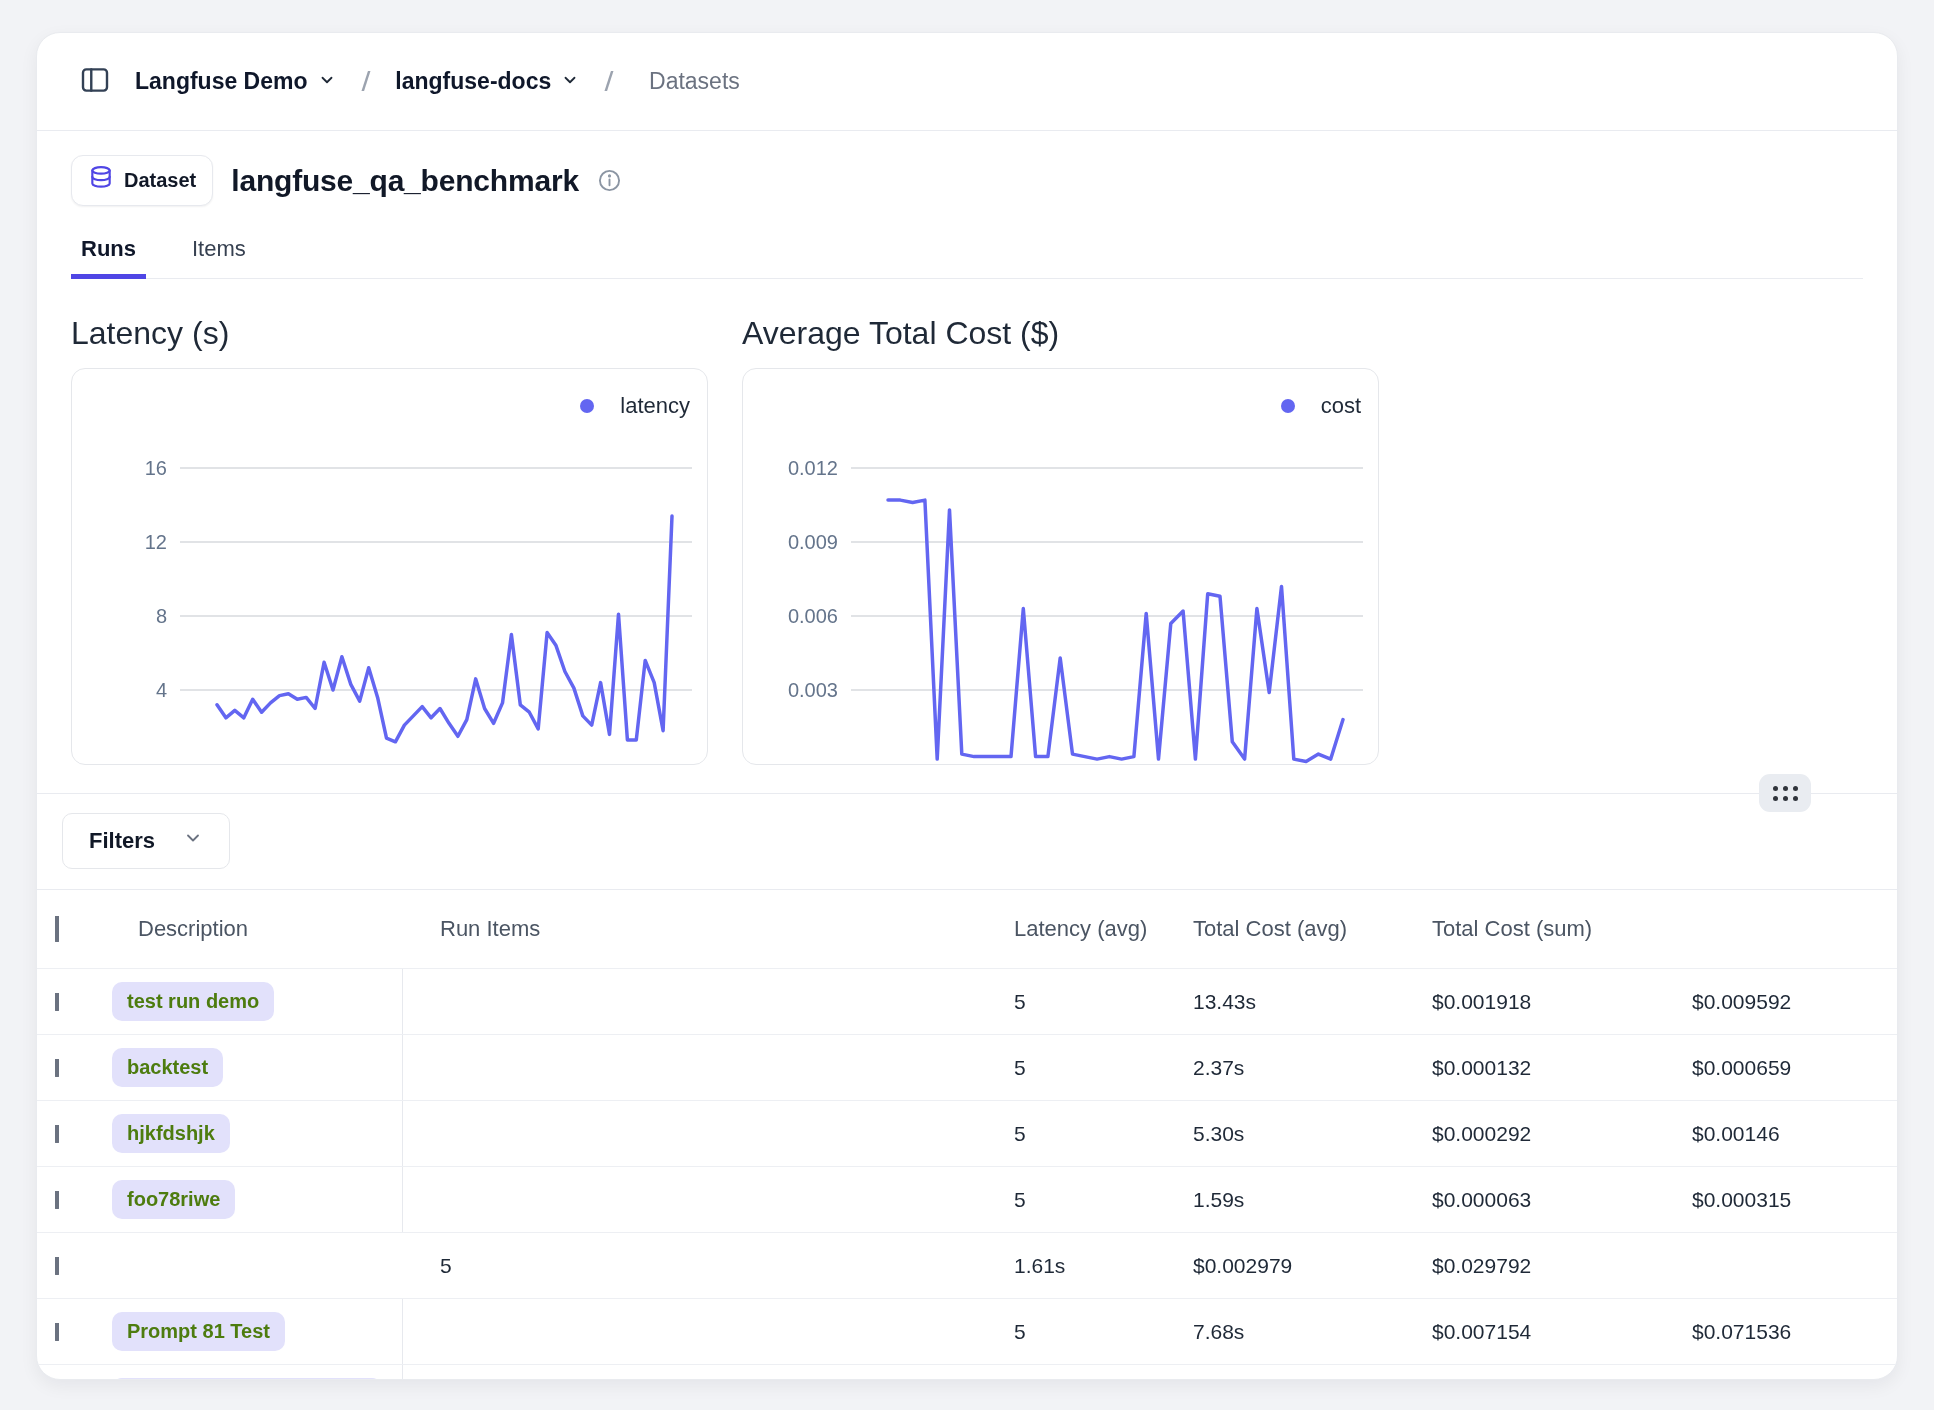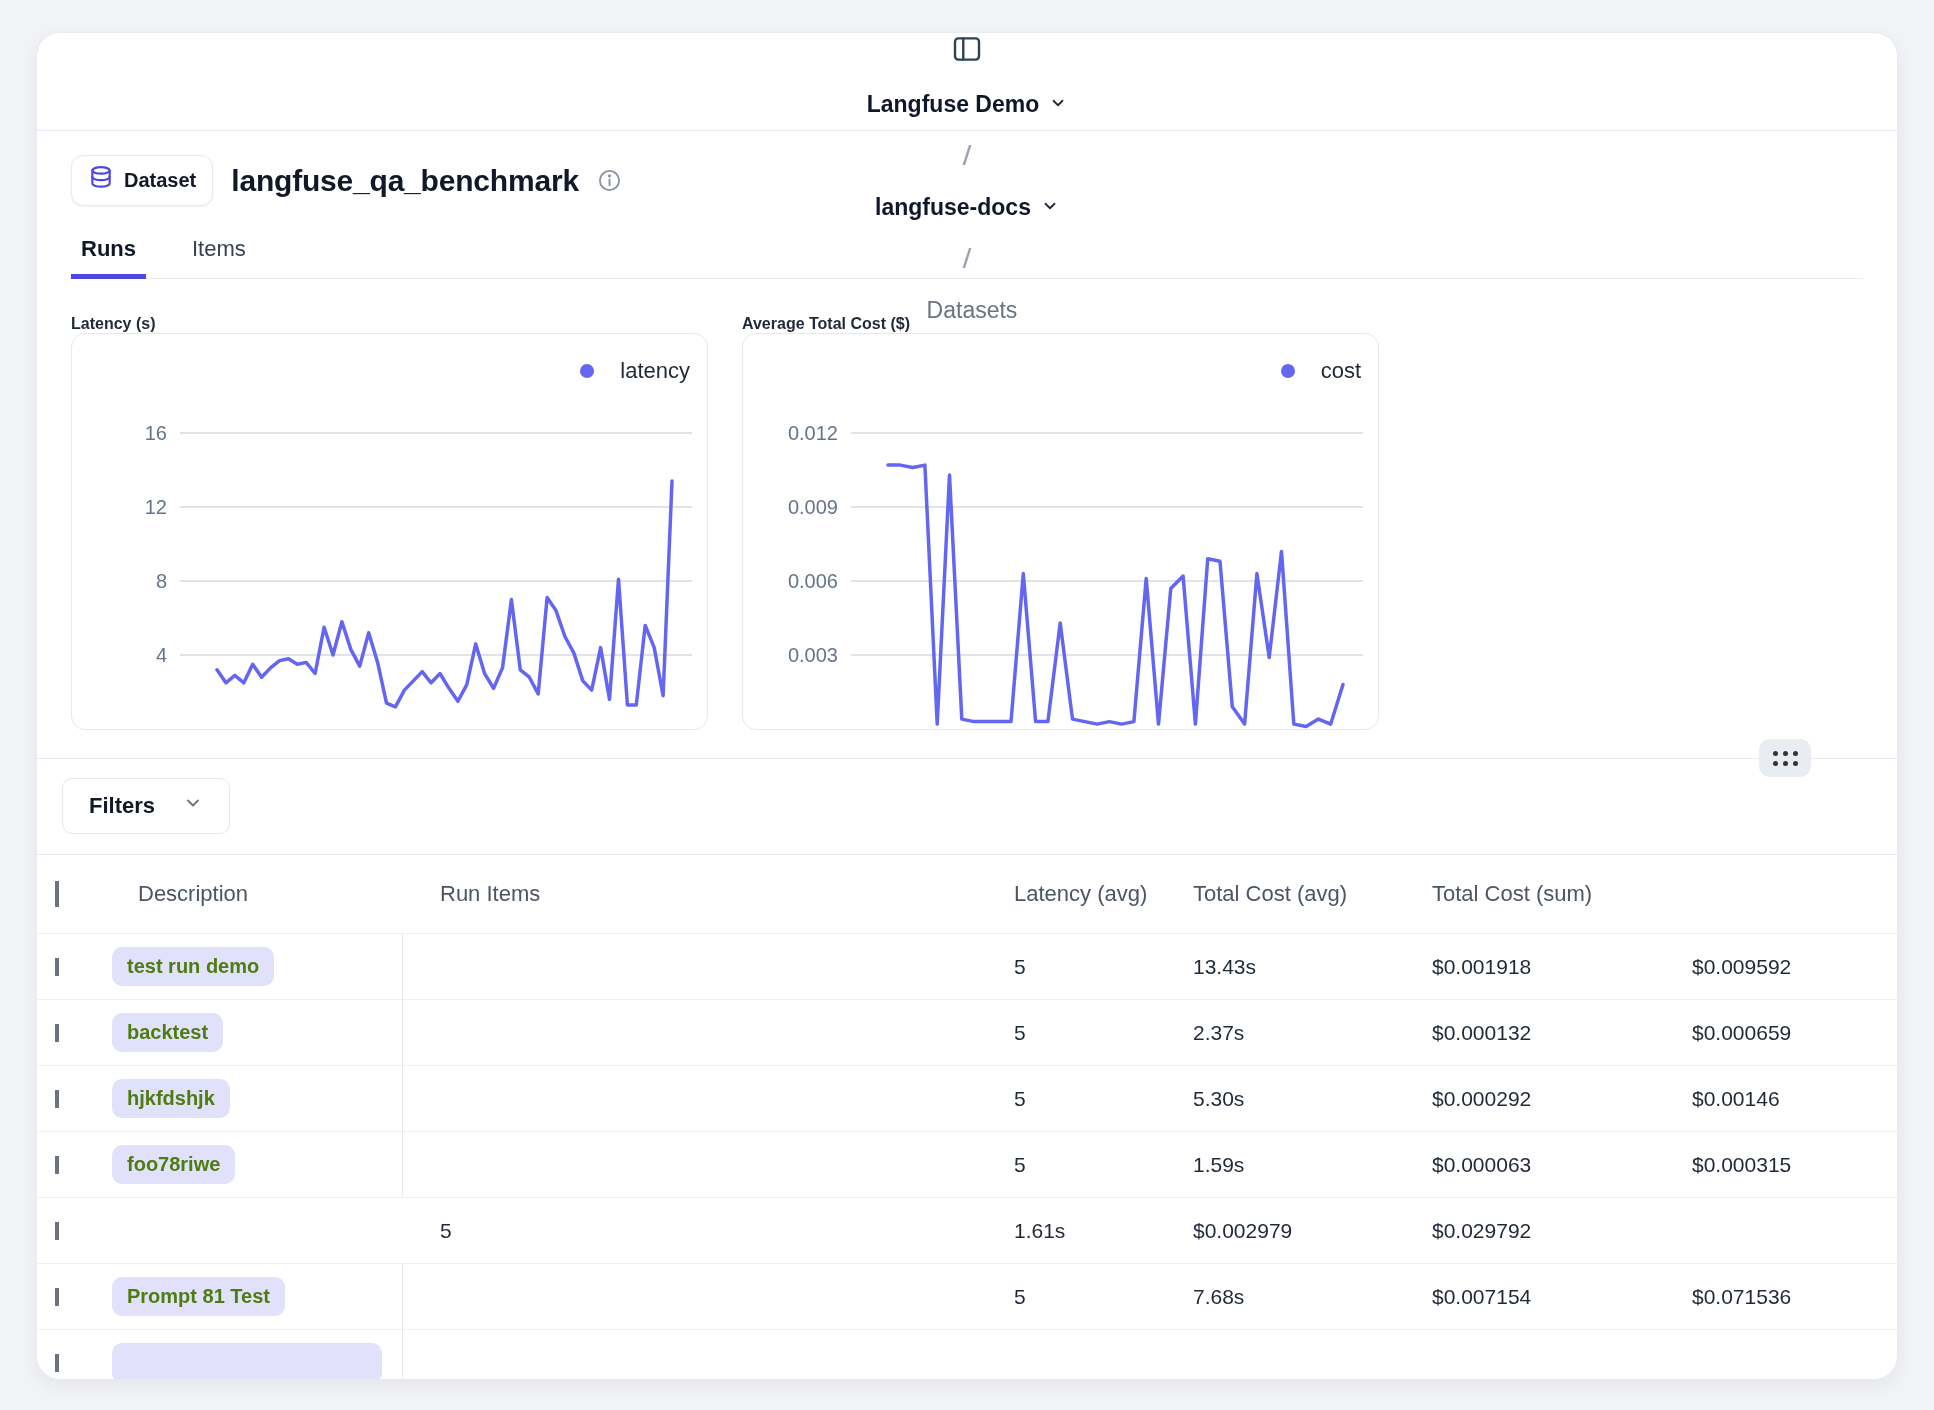--- a/index.html
+++ b/index.html
@@ -17,21 +17,20 @@
     border:1px solid #e9ebef;
     border-radius:24px;
     box-shadow:0 6px 18px rgba(15,23,42,.06);
     overflow:hidden;
   }
   
   .topbar {
     height:98px; display:flex; align-items:center;
     padding:0 40px; gap:22px;
     border-bottom:1px solid #e9ebf0;
-    flex-direction:column;
   }
   .panel-btn { width:36px; height:36px; display:flex; align-items:center; justify-content:center; cursor:pointer; }
   .crumb { display:flex; align-items:center; gap:10px; font-size:23px; font-weight:600; color:#0f172a; cursor:pointer; }
   .crumb svg { margin-top:2px; }
   .crumb-slash { font-size:28px; color:#9ca3af; font-weight:400; transform:scaleX(1.15); padding:0 4px; }
   .crumb-muted { font-size:23px; color:#6b7280; font-weight:400;margin-left:10px; }
   
   .page-head { padding:24px 34px 0 34px; }
   .title-row { display:flex; align-items:center; gap:18px; }
   .ds-badge {
@@ -42,21 +41,21 @@
   }
   .page-title { font-size:30px; font-weight:700; color:#111827; letter-spacing:-.2px; }
   .info-icon { display:flex; cursor:pointer; }
   .tabs { display:flex; gap:44px; margin-top:30px; padding:0 4px; border-bottom:1px solid #e9ebf0; }
   .tab { position:relative; font-size:22px; padding:0 6px 16px 6px; color:#374151; font-weight:500; cursor:pointer; }
   .tab.active { color:#0f172a; font-weight:600; }
   .tab.active::after { content:""; position:absolute; left:-4px; right:-4px; bottom:-1px; height:5px; background:#4f46e5; }
   
   .charts { position:relative; display:flex; gap:34px; padding:36px 34px 28px 34px; border-bottom:1px solid #e9ebf0; }
   .chart-col { width:637px; }
-  .chart-title { font-size:16px; font-weight:700; color:#1f2937; }
+  .chart-title { font-size:32px; font-weight:400; color:#1f2937; margin-bottom:16px; }
   .chart-box { position:relative; width:637px; height:397px; border:1px solid #e5e7eb; border-radius:14px; background:#fff; overflow:hidden; }
   .chart-box svg { display:block; width:635px; height:395px; }
   .legend { position:absolute; top:24px; right:17px; display:flex; align-items:center; gap:26px; font-size:22px; color:#1f2937; }
   .legend-dot { width:14px; height:14px; border-radius:50%; background:#6366f1; }
   .grid-handle {
     position:absolute; right:86px; bottom:-19px;
     width:52px; height:38px; border-radius:11px;
     background:#e9ecf1; border:none; display:flex; align-items:center; justify-content:center; cursor:grab;
   }
   .dots { display:grid; grid-template-columns:repeat(3, 7px); grid-template-rows:repeat(2, 7px); gap:3px 3px; }

